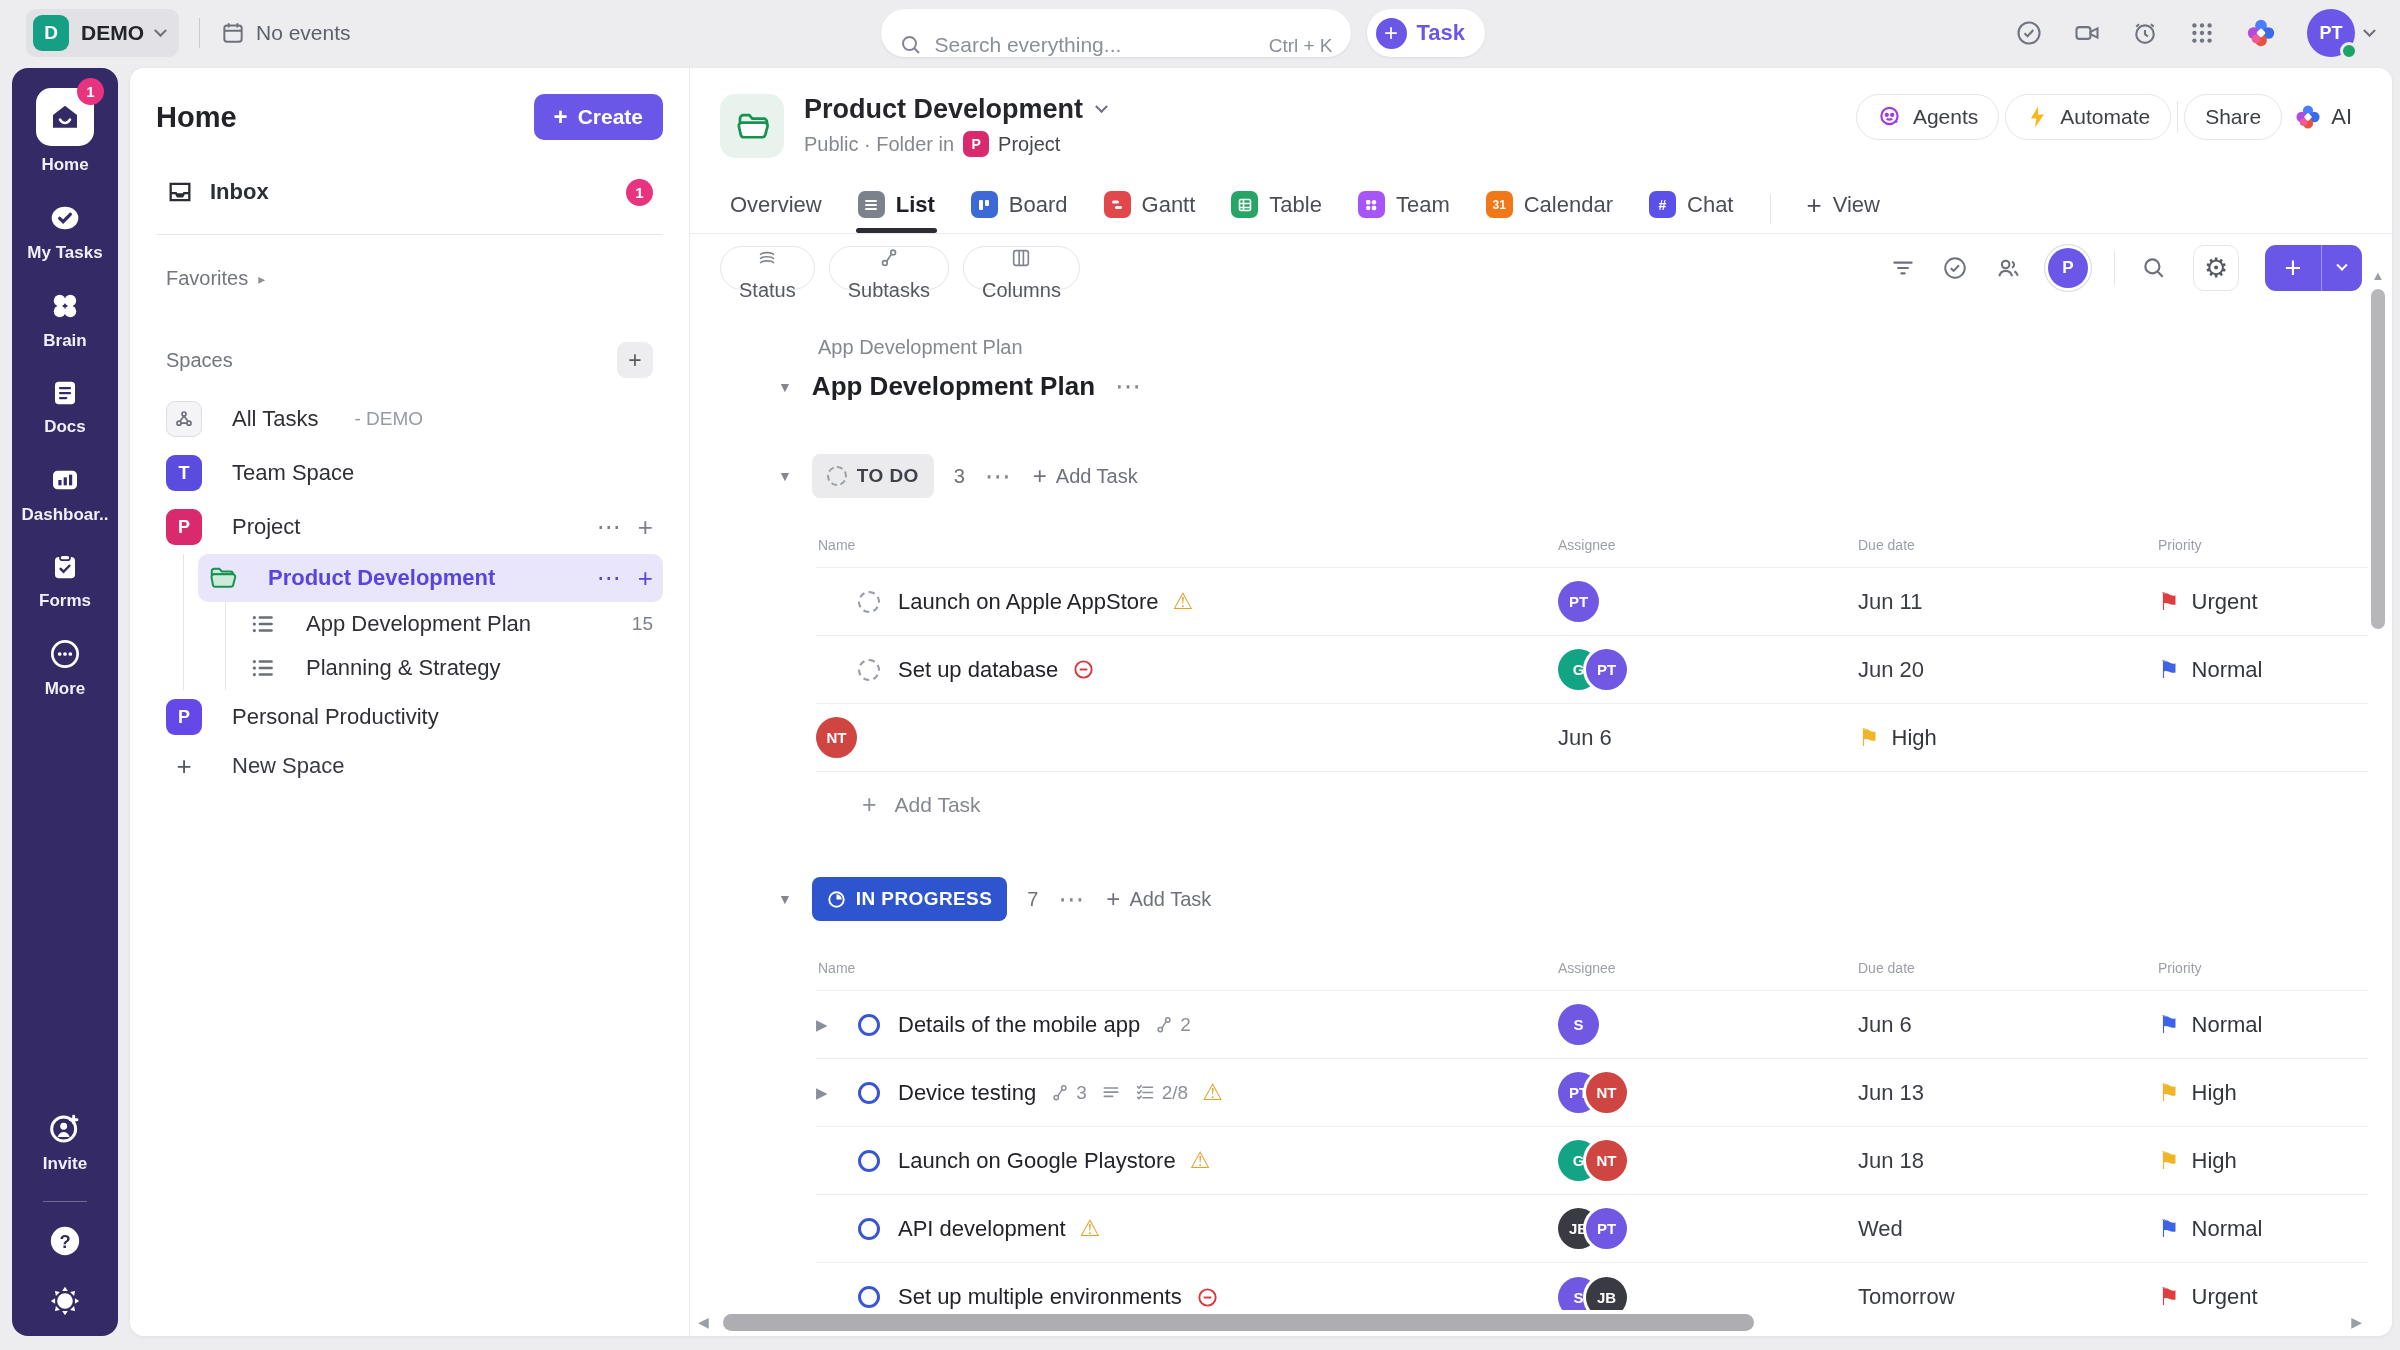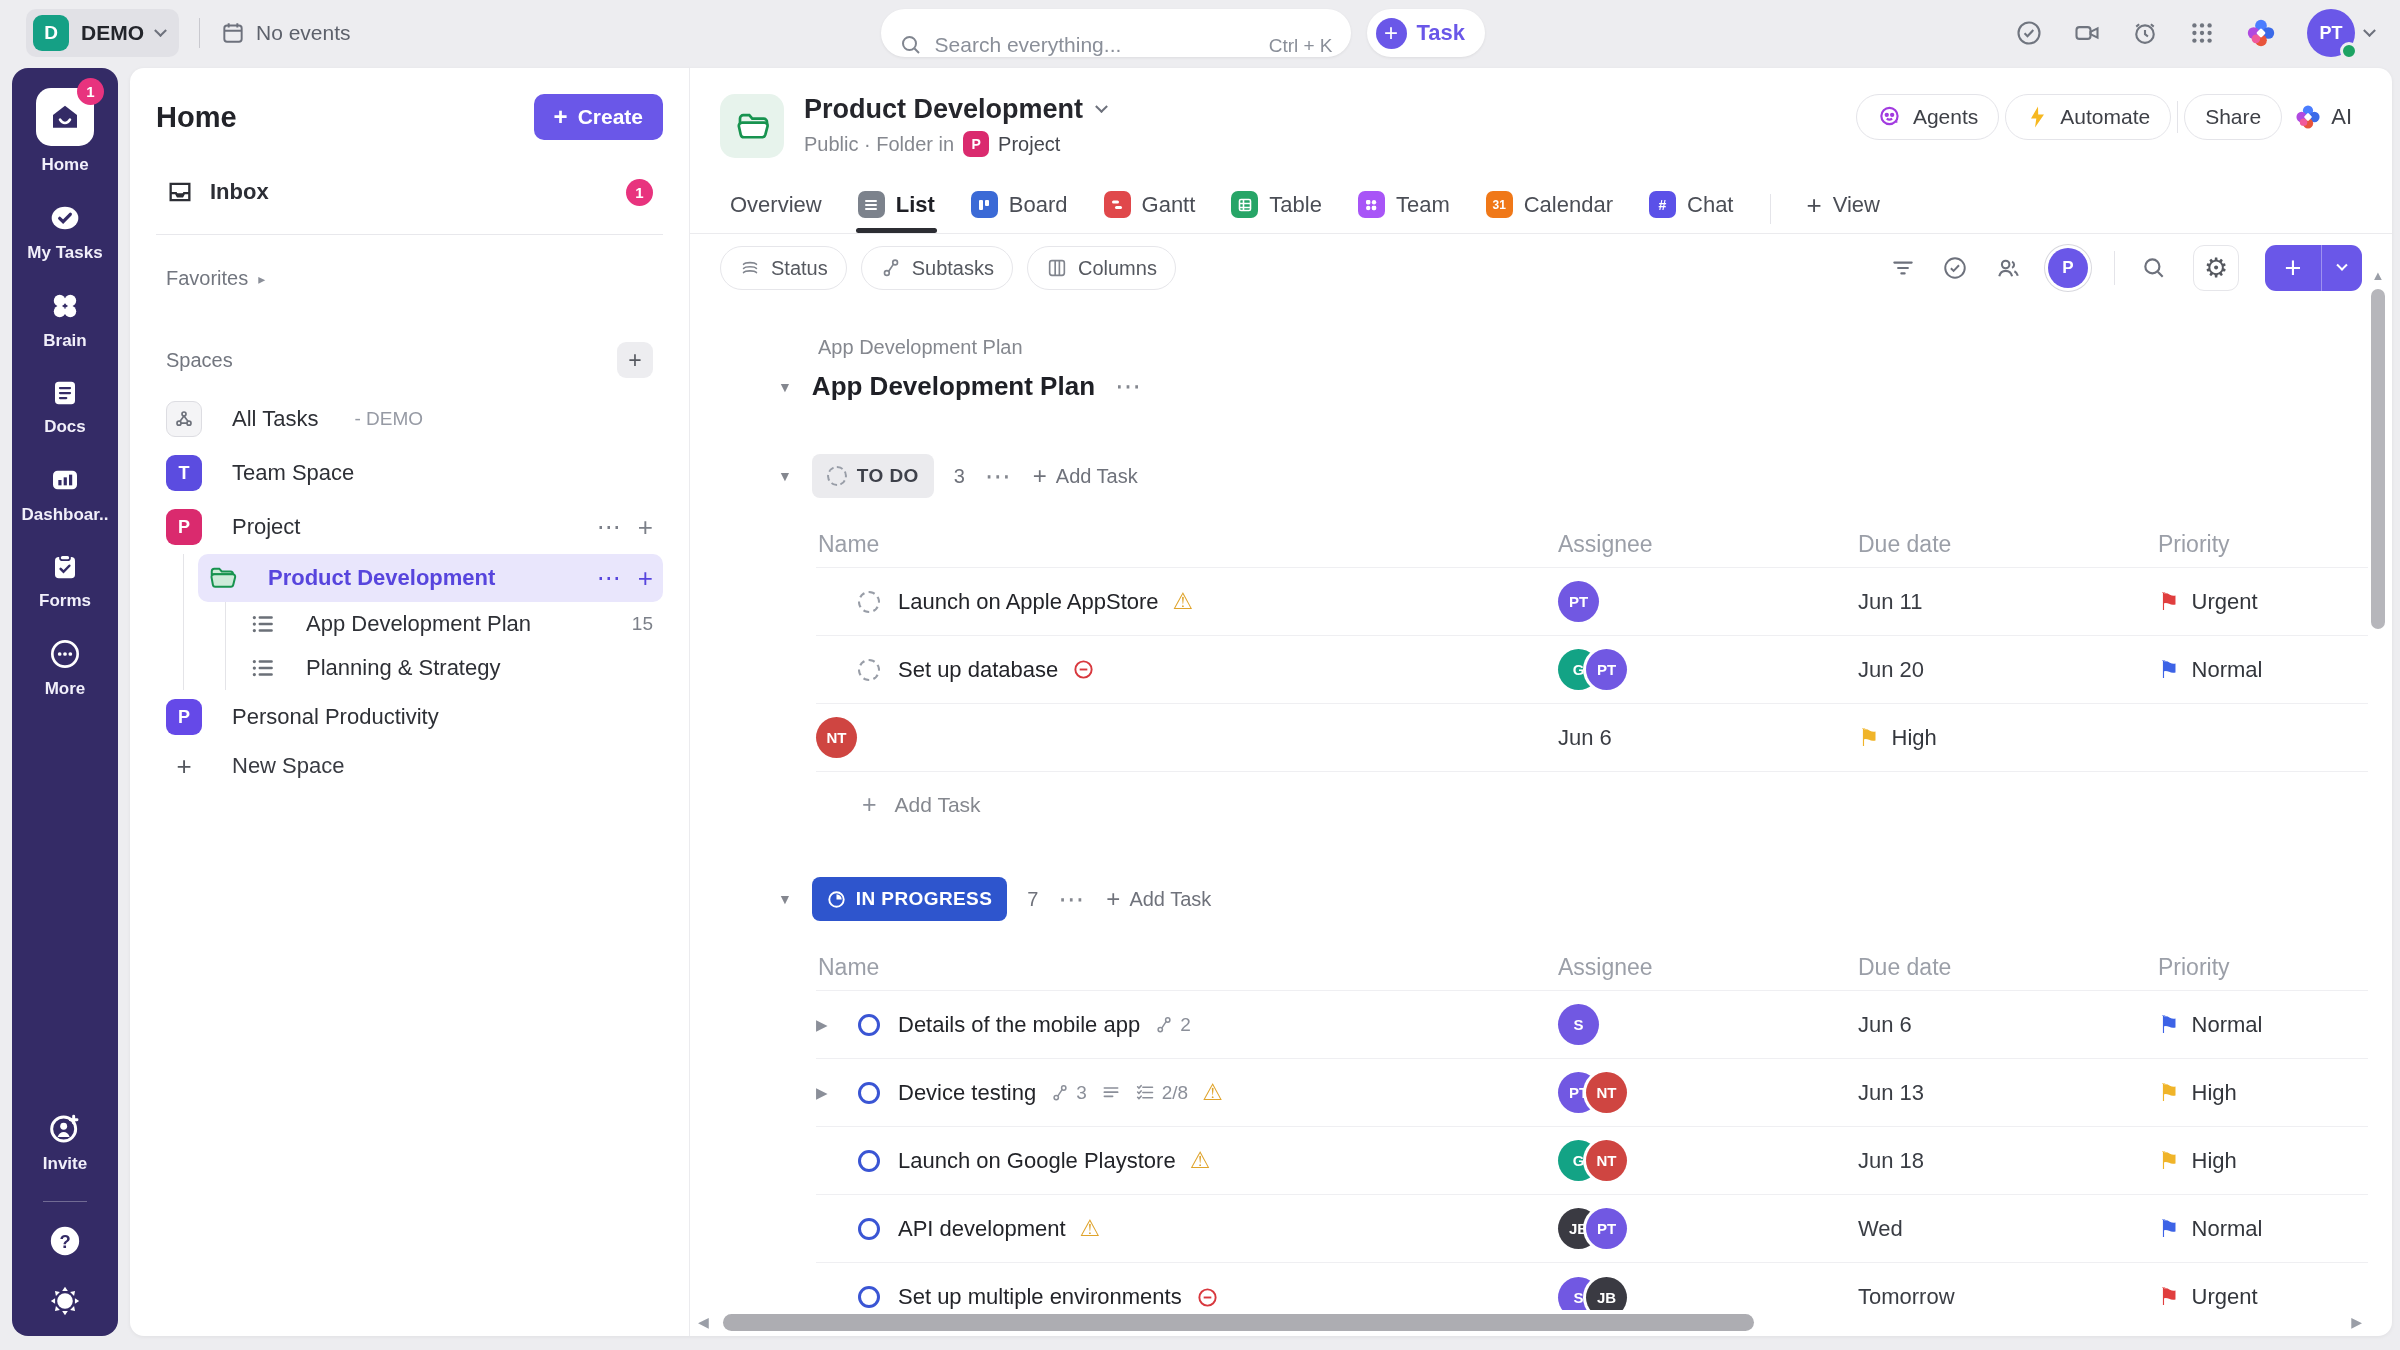--- a/index.html
+++ b/index.html
@@ -92,21 +92,21 @@
   .ai-chip { display:flex; align-items:center; gap:9px; font-size:22px; color:#3e4047; cursor:pointer; padding:0 6px; }
 
   .tabs { display:flex; align-items:center; gap:36px; padding:26px 34px 0 40px; border-bottom:1px solid #ebebee; height:76px; flex:none;text-align:right; }
   .tab { display:flex; align-items:center; gap:11px; font-size:22px; color:#4b4e56; cursor:pointer; position:relative; height:100%; padding-bottom:8px; }
   .tab.active { color:#1e1f25; font-weight:700; }
   .tab.active::after { content:""; position:absolute; left:-2px; right:-2px; bottom:0; height:5px; border-radius:3px; background:#2c2d33; }
   .tabicon { width:27px; height:27px; border-radius:7px; display:flex; align-items:center; justify-content:center; color:#fff; flex:none; }
   .tab-div { width:1px; height:30px; background:#e4e4e9; }
 
   .toolbar { height:68px; display:flex; align-items:center; padding:0 30px; gap:14px; flex:none; }
-  .filt-pill { display:flex; align-items:center; gap:10px; border:1px solid #e6e6ea; border-radius:22px; height:44px; padding:0 18px; font-size:20px; color:#55585f; cursor:pointer; background:#fff; }
+  .filt-pill { display:flex; align-items:center; gap:10px; border:1px solid #e6e6ea; border-radius:22px; height:44px; padding:0 18px; font-size:20px; color:#55585f; cursor:pointer; background:#fff;flex-direction:column; }
   .toolbar .right { margin-left:auto; display:flex; align-items:center; gap:26px; }
   .tool-ic { color:#6d717c; display:flex; cursor:pointer; }
   .tool-avatar { width:40px; height:40px; border-radius:50%; background:#6a57e8; color:#fff; font-weight:700; font-size:17px; display:flex; align-items:center; justify-content:center; box-shadow:0 0 0 3px #fff, 0 0 0 4px #d8d8de; cursor:pointer; }
   .tool-div { width:1px; height:34px; background:#e4e4e9; }
   .gear-chip { width:46px; height:46px; border:1px solid #e6e6ea; border-radius:11px; display:flex; align-items:center; justify-content:center; font-size:27px; color:#55585f; cursor:pointer; }
   .add-split { height:46px; border-radius:11px; background:#6a57e8; color:#fff; display:flex; align-items:center; cursor:pointer; overflow:hidden; }
   .add-split .plus { width:56px; text-align:center; font-size:29px; line-height:1; }
   .add-split .sep { width:1px; height:46px; background:rgba(255,255,255,.35); }
   .add-split .dd { width:40px; display:flex; justify-content:center; }
   .add-split .dd .chev { border-color:#fff; width:8px; height:8px; }
@@ -124,21 +124,21 @@
   .status-pill { display:flex; align-items:center; gap:10px; border-radius:8px; padding:11px 15px; font-size:19px; font-weight:700; letter-spacing:.4px; }
   .status-pill.todo { background:#ebebee; color:#3e414a; }
   .status-pill.inprog { background:#2e55cd; color:#fff; }
   .dash-circle { width:20px; height:20px; border:2px dashed #989da7; border-radius:50%; }
   .sec-count { font-size:20px; color:#6f727b; }
   .add-task-inline { display:flex; align-items:center; gap:9px; font-size:20px; color:#6f727b; cursor:pointer; }
   .add-task-inline .plus-sm { font-size:24px; line-height:1; }
 
   .ttable { margin:24px 24px 0 126px; }
   .thead { display:grid; grid-template-columns:1fr 300px 300px 210px; height:46px; align-items:center; border-bottom:1px solid #efeff2; }
-  .th { font-size:23px; color:#9b9fa8; }
+  .th { font-size:14px; color:#9b9fa8; }
   .trow { display:grid; grid-template-columns:1fr 300px 300px 210px; height:68px; align-items:center; border-bottom:1px solid #efeff2; }
   .cell-name { display:flex; align-items:center; min-width:0; }
   .caret-slot { width:42px; display:flex; align-items:center; justify-content:flex-start; flex:none; color:#8b8f99; }
   .ring { width:22px; height:22px; border-radius:50%; flex:none; margin-right:18px; }
   .ring.todo { border:2px dashed #989da7; }
   .ring.inprog { border:3px solid #3a55d4; }
   .task-name { font-size:22px; color:#232429; font-weight:500; white-space:nowrap; overflow:hidden; }
   .meta { display:flex; align-items:center; gap:6px; margin-left:14px; color:#8b8f99; font-size:19px; flex:none; }
   .warn { color:#dfa32b; font-size:23px; margin-left:14px; }
   .blocked-ic { margin-left:14px; display:flex; }

